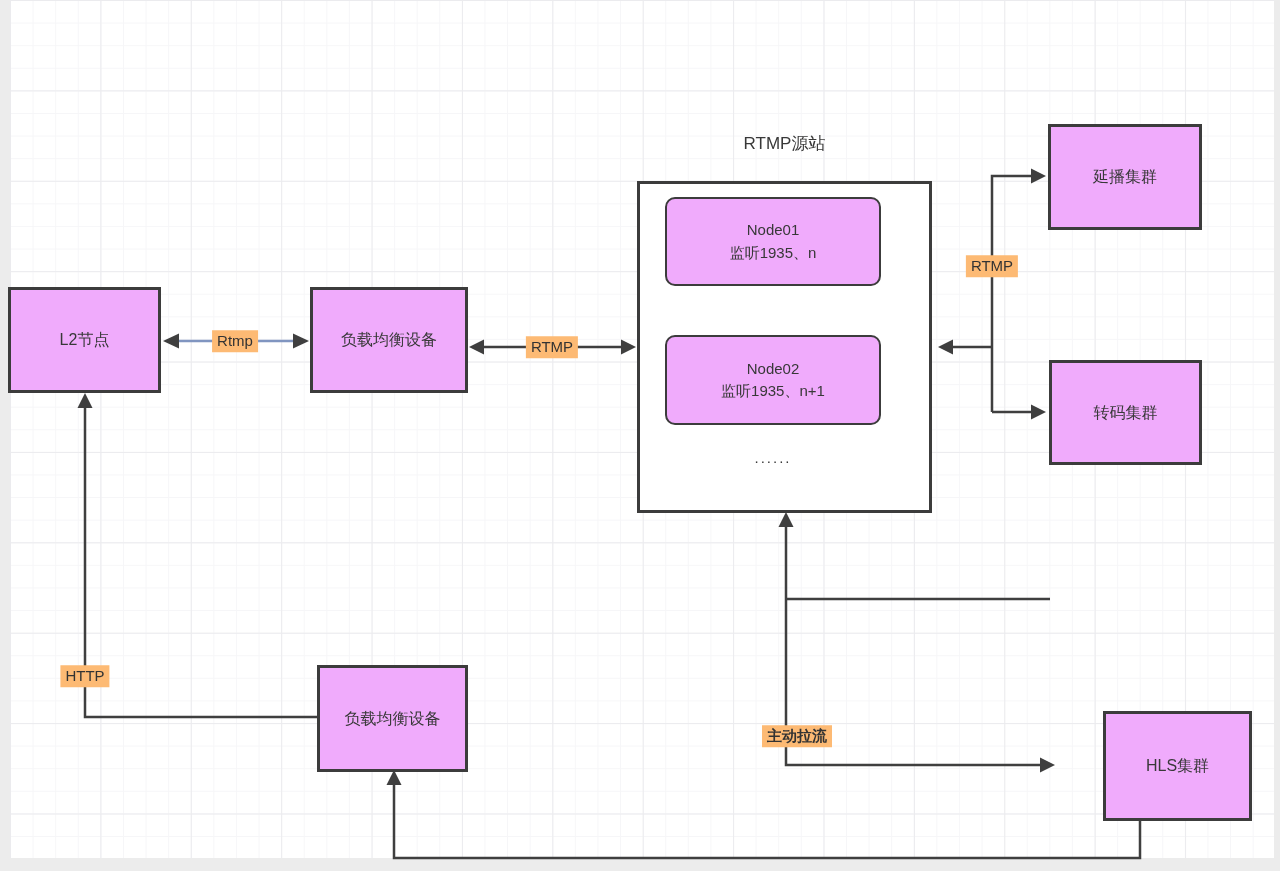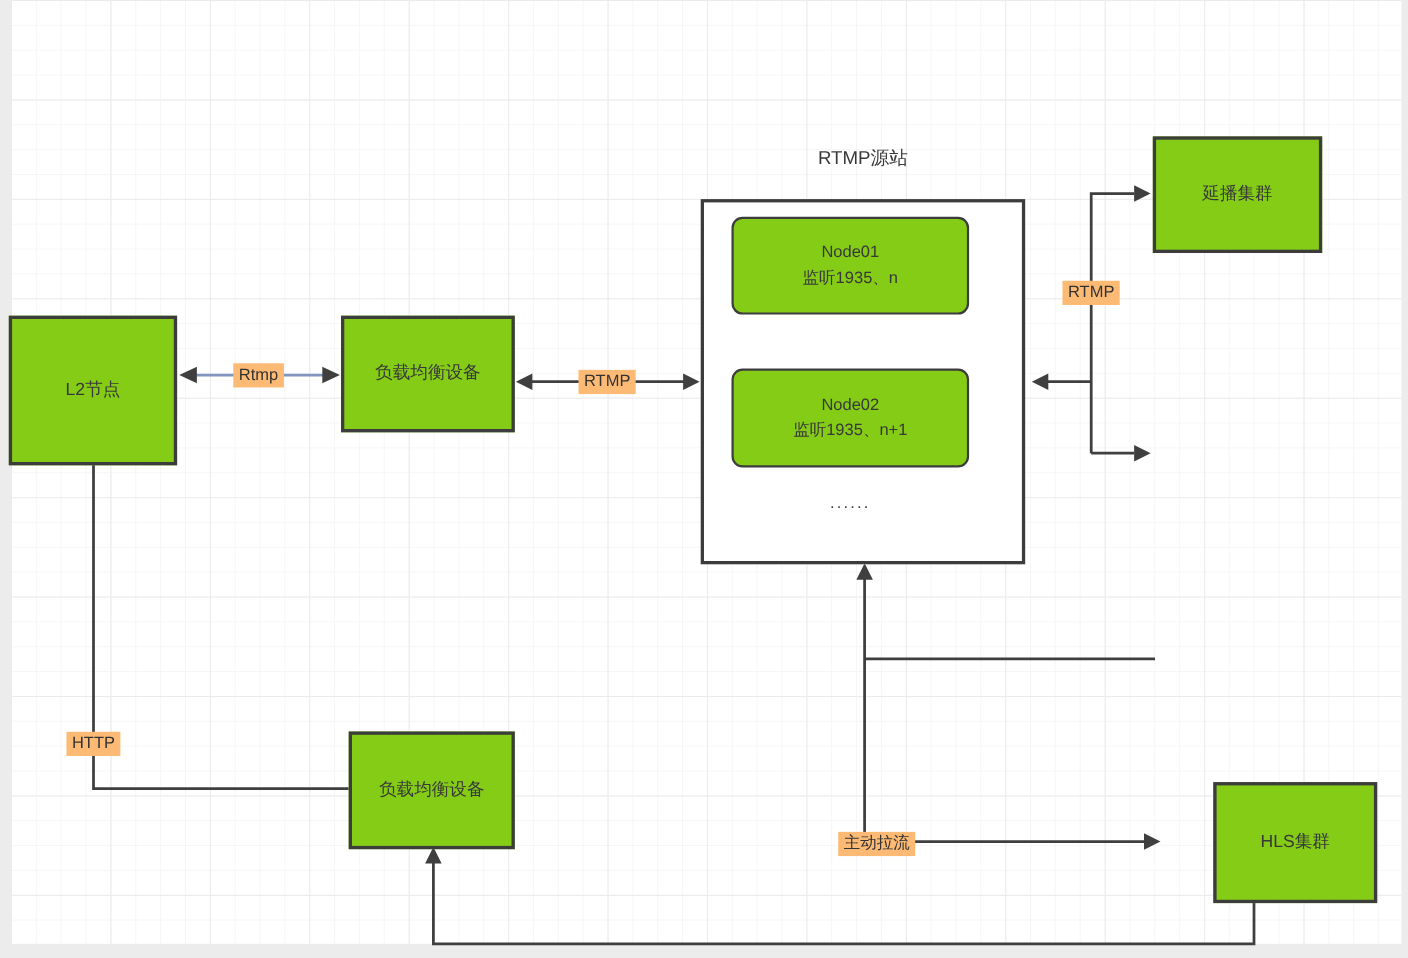--- a/index.html
+++ b/index.html
@@ -17,21 +17,21 @@
     background-image:
       linear-gradient(#ebebee 1px, transparent 1px),
       linear-gradient(90deg, #ebebee 1px, transparent 1px),
       linear-gradient(#f6f6f8 1px, transparent 1px),
       linear-gradient(90deg, #f6f6f8 1px, transparent 1px);
     background-size:90.4px 90.4px,90.4px 90.4px,22.6px 22.6px,22.6px 22.6px;
   }
   svg.edges{position:absolute;left:0;top:0;width:1280px;height:871px;}
   .node{
     position:absolute;box-sizing:border-box;
-    background:#84cc16;border:3px solid #3c3c3c;
+    background:#f0abfc;border:3px solid #3c3c3c;
     display:flex;align-items:center;justify-content:center;
     text-align:center;font-size:16px;line-height:1.5;color:#383838;
   }
   .node.inner{border-width:2px;font-size:15px;border-radius:10px;}
   .node.container{background:#fff;}
   .txt{
     position:absolute;text-align:center;color:#383838;
   }
   .edge-label{
     position:absolute;transform:translate(-50%,-50%);
@@ -86,21 +86,21 @@
     </g>
 
     <g>
       <path d="M1140,821 V858 H394 V781" stroke="#3f3f3f" stroke-width="2.5"></path>
       <polygon points="394,770 386.5,785 401.5,785" fill="#3f3f3f"></polygon>
     </g>
   </svg>
 
   <div class="txt title" style="left:637px;top:116px;width:295px;margin-top:16px;">RTMP源站</div>
 
-  <div class="node" style="left:8px;top:287px;width:153px;height:136px;">L2节点</div>
+  <div class="node" style="left:8px;top:287px;width:153px;height:106px;">L2节点</div>
 
   <div class="node" style="left:310px;top:287px;width:158px;height:106px;">负载均衡设备</div>
 
   <div class="node container" style="left:637px;top:181px;width:295px;height:332px;"></div>
 
   <div class="node inner node-text" style="left:665px;top:197px;width:216px;height:89px;">
     <div>
       <span>Node01</span>
       <span>监听1935、n</span>
     </div>
@@ -110,29 +110,30 @@
     <div>
       <span>Node02</span>
       <span>监听1935、n+1</span>
     </div>
   </div>
 
   <div class="txt dots" style="left:665px;top:449px;width:216px;">......</div>
 
   <div class="node" style="left:1048px;top:124px;width:154px;height:106px;">延播集群</div>
 
+  <div class="node" style="left:1049px;top:360px;width:153px;height:105px;">转码集群</div>
 
 
   <div class="node" style="left:1058px;top:711px;width:149px;height:110px;margin-left:45px;">HLS集群</div>
 
   <div class="node" style="left:317px;top:665px;width:151px;height:107px;">负载均衡设备</div>
 
   <div class="edge-label" style="left:235px;top:341px;">Rtmp</div>
 
   <div class="edge-label" style="left:552px;top:347px;">RTMP</div>
 
   <div class="edge-label" style="left:992px;top:266px;">RTMP</div>
 
   <div class="edge-label" style="left:85px;top:676px;">HTTP</div>
 
-  <div class="edge-label" style="left:797px;top:767px;">主动拉流</div>
+  <div class="edge-label" style="left:797px;top:736px;font-weight:bold;">主动拉流</div>
 
 </div>
 
 </body></html>

